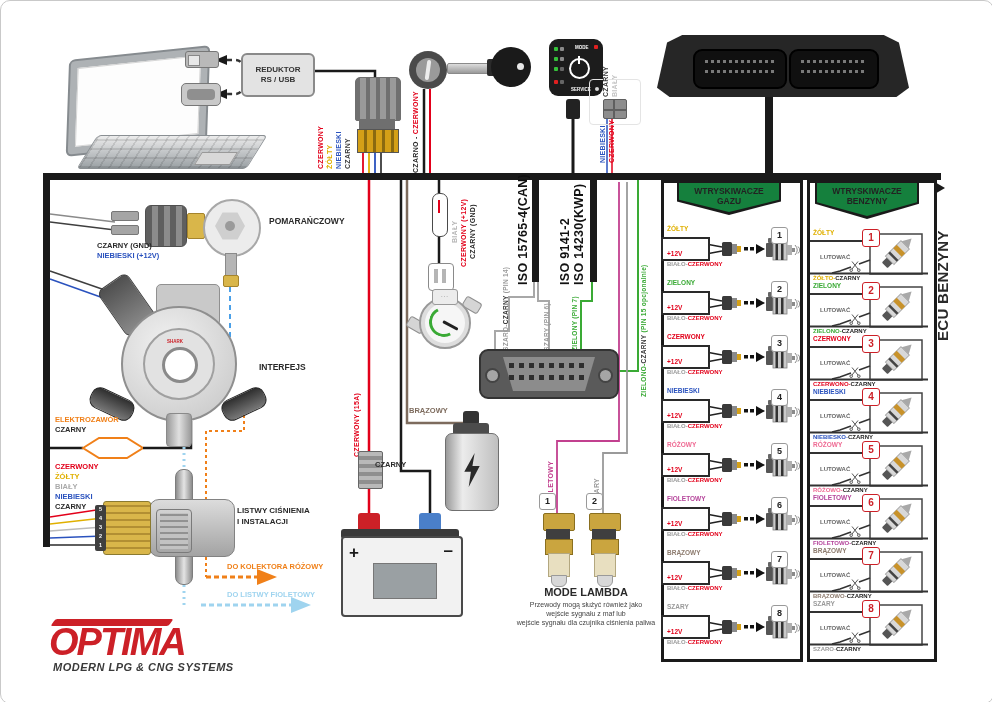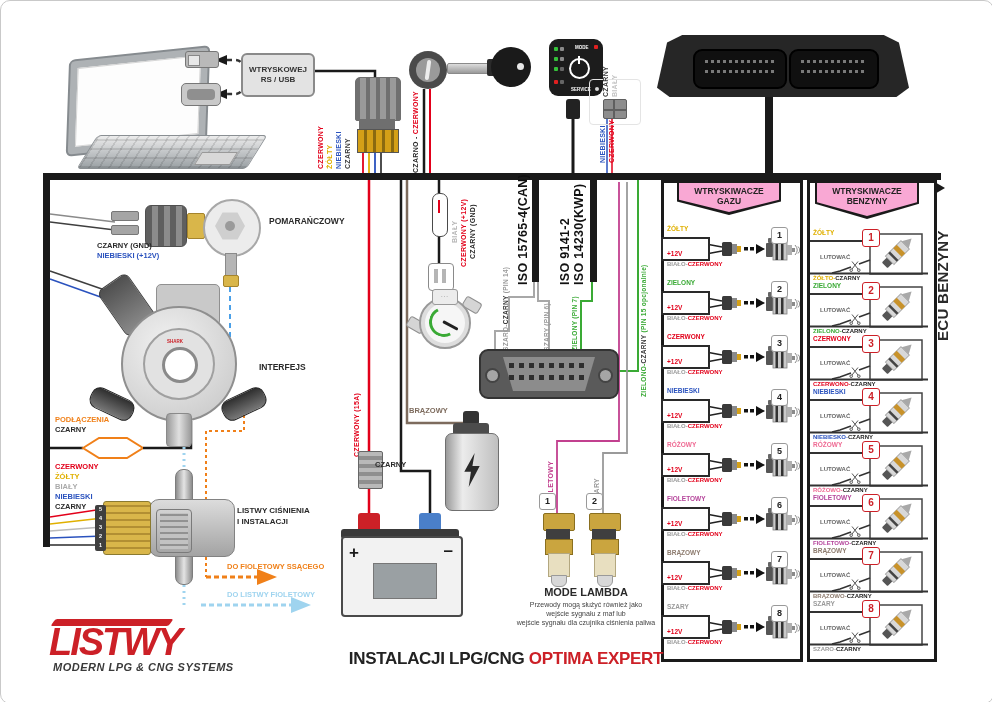--- a/index.html
+++ b/index.html
@@ -141,21 +141,21 @@
   .probe .shaft{position:absolute;left:5px;top:40px;width:20px;height:22px;background:#e8dfc0;border:1px solid #b3a77f;}
   .probe .tip{position:absolute;left:8px;top:62px;width:14px;height:10px;background:#d8d8d8;border:1px solid #9a9a9a;border-radius:0 0 6px 6px;}
   .numbadge{position:absolute;width:15px;height:15px;border:1.5px solid #9a9a9a;border-radius:3px;background:#fff;
             font-size:9px;font-weight:bold;color:#222;text-align:center;line-height:15px;}
 
   
   .column{position:absolute;top:179px;background:#fff;border:3px solid #1a1a1a;}
   #gas-col{left:660px;width:136px;height:476px;}
   #pet-col{left:806px;width:124px;height:476px;}
   .banner{position:absolute;background:#1a1a1a;clip-path:polygon(0 0,100% 0,100% 60%,50% 100%,0 60%);z-index:5;}
-  .banner .bin{position:absolute;left:2px;top:2px;right:2px;bottom:3px;background:#f9a8d4;
+  .banner .bin{position:absolute;left:2px;top:2px;right:2px;bottom:3px;background:#15803d;
                clip-path:polygon(0 0,100% 0,100% 58%,50% 100%,0 58%);
                display:flex;flex-direction:column;align-items:center;font-size:8.5px;font-weight:bold;color:#222;padding-top:3px;line-height:1.2;}
   .rows{position:absolute;left:0;top:42px;right:0;}
   .gas-row{position:relative;width:130px;height:54px;}
   .pet-row{position:relative;width:118px;height:53px;}
   .gr-color{position:absolute;left:3px;top:1px;font-size:6.5px;font-weight:bold;line-height:1;}
   .gr-box{position:absolute;left:-3px;top:12px;width:45px;height:20px;border:2px solid #2a2a2a;background:#fff;}
   .gr12{position:absolute;left:4px;bottom:2px;font-size:6.5px;font-weight:bold;color:#e2001a;line-height:1;}
   .gr-gnd{position:absolute;left:3px;top:36px;font-size:6px;font-weight:bold;line-height:1;}
   .gr-gnd .p1{color:#9a9a9a;} .gr-gnd .p2{color:#e2001a;}
@@ -254,21 +254,21 @@
   <div class="lt-base">
       <div class="lt-pad"></div>
     </div>
   <div class="plug" style="left:184px;top:50px;width:32px;height:15px;">
     <div style="position:absolute;left:2px;top:3px;width:10px;height:9px;background:#e8e8e8;border:1px solid #888;"></div>
   </div>
   <div class="plug" style="left:180px;top:82px;width:38px;height:21px;border-radius:5px;background:#c9c9c9;">
     <div style="position:absolute;left:5px;top:5px;right:5px;bottom:5px;background:#8f8f8f;border-radius:4px;"></div>
   </div>
   <div class="ifbox">
-    <span>WTRYSKOWEJ</span>
+    <span>REDUKTOR</span>
     <span>RS / USB</span>
   </div>
   <div class="pconn-top"></div>
   <div class="pconn-mid"></div>
   <div class="pconn-bot"></div>
   <span class="vlab" style="left:316px;top:110px;height:58px;font-size:7px;color:#e2001a;">CZERWONY</span>
   <span class="vlab" style="left:325px;top:122px;height:46px;font-size:7px;color:#e0b000;">ŻÓŁTY</span>
   <span class="vlab" style="left:334px;top:112px;height:56px;font-size:7px;color:#2a52be;">NIEBIESKI</span>
   <span class="vlab" style="left:343px;top:118px;height:50px;font-size:7px;color:#3a3a3a;">CZARNY</span>
 
@@ -336,42 +336,42 @@
   <div class="rd-top"></div>
   <div class="rd-elbow"></div>
   <div class="rd-main"></div>
   <div class="rd-in1"></div>
   <div class="rd-hub"></div>
   <span class="lab" style="left:166px;top:339px;font-size:4.5px;color:#cc2027;">SHARK</span>
   <div class="rd-noz" style="left:88px;top:392px;transform:rotate(25deg);"></div>
   <div class="rd-noz" style="left:220px;top:392px;transform:rotate(-25deg);"></div>
   <div class="rd-out"></div>
   <span class="lab" style="left:258px;top:362px;font-size:8.5px;color:#2a2a2a;">INTERFEJS</span>
-  <span class="lab" style="left:54px;top:415px;font-size:7.5px;color:#f08019;">PODŁĄCZENIA</span>
+  <span class="lab" style="left:54px;top:415px;font-size:7.5px;color:#f08019;">ELEKTROZAWÓR</span>
   <span class="lab" style="left:54px;top:425px;font-size:7.5px;color:#2a2a2a;">CZARNY</span>
 
   <span class="lab" style="left:54px;top:462px;font-size:7.5px;color:#e2001a;">CZERWONY</span>
   <span class="lab" style="left:54px;top:472px;font-size:7.5px;color:#e0b000;">ŻÓŁTY</span>
   <span class="lab" style="left:54px;top:482px;font-size:7.5px;color:#aaaaaa;">BIAŁY</span>
   <span class="lab" style="left:54px;top:492px;font-size:7.5px;color:#2a52be;">NIEBIESKI</span>
   <span class="lab" style="left:54px;top:502px;font-size:7.5px;color:#2a2a2a;">CZARNY</span>
   <div class="ps-pipe"></div>
   <div class="ps-body"></div>
   <div class="ps-face"></div>
   <div class="ps-conn"></div>
   <div class="ps-pins">
     <div>5</div>
       <div>4</div>
       <div>3</div>
       <div>2</div>
       <div>1</div>
   </div>
   <span class="lab" style="left:236px;top:506px;font-size:8px;color:#2a2a2a;">LISTWY CIŚNIENIA</span>
   <span class="lab" style="left:236px;top:517px;font-size:8px;color:#2a2a2a;">I INSTALACJI</span>
-  <span class="lab" style="left:226px;top:562px;font-size:7.5px;color:#f08019;">DO FIOLETOWY SSĄCEGO</span>
+  <span class="lab" style="left:226px;top:562px;font-size:7.5px;color:#f08019;">DO KOLEKTORA RÓŻOWY</span>
   <span class="lab" style="left:226px;top:590px;font-size:7.5px;color:#9fd4ef;">DO LISTWY FIOLETOWY</span>
 
   <span class="vlab" style="left:352px;top:396px;height:60px;font-size:7px;color:#e2001a;">CZERWONY (15A)</span>
   <div class="fuseholder"></div>
   <span class="lab" style="left:374px;top:460px;font-size:7.5px;color:#2a2a2a;">CZARNY</span>
   <div class="bat-post" style="left:357px;background:#cc2027;"></div>
   <div class="bat-post" style="left:418px;background:#4a7fc9;"></div>
   <div class="bat-top"></div>
   <div class="bat-body">
     <span class="lab" style="left:6px;top:6px;font-size:17px;color:#1a1a1a;">+</span>
@@ -830,19 +830,16 @@
       </div>
   </div>
   <div class="banner" style="left:814px;top:180px;width:104px;height:38px;">
     <div class="bin">
         <span>WTRYSKIWACZE</span>
         <span>BENZYNY</span>
       </div>
   </div>
 
   <div class="logo-swoosh"></div>
-  <span class="logo-text">LISTWY</span>
+  <span class="logo-text">OPTIMA</span>
   <span class="logo-tag">MODERN LPG &amp; CNG SYSTEMS</span>
-  <div class="title2">
-    <span>INSTALACJI LPG/CNG </span><span class="red">OPTIMA EXPERT</span>
-  </div>
 
 </div>
 
 </body></html>

